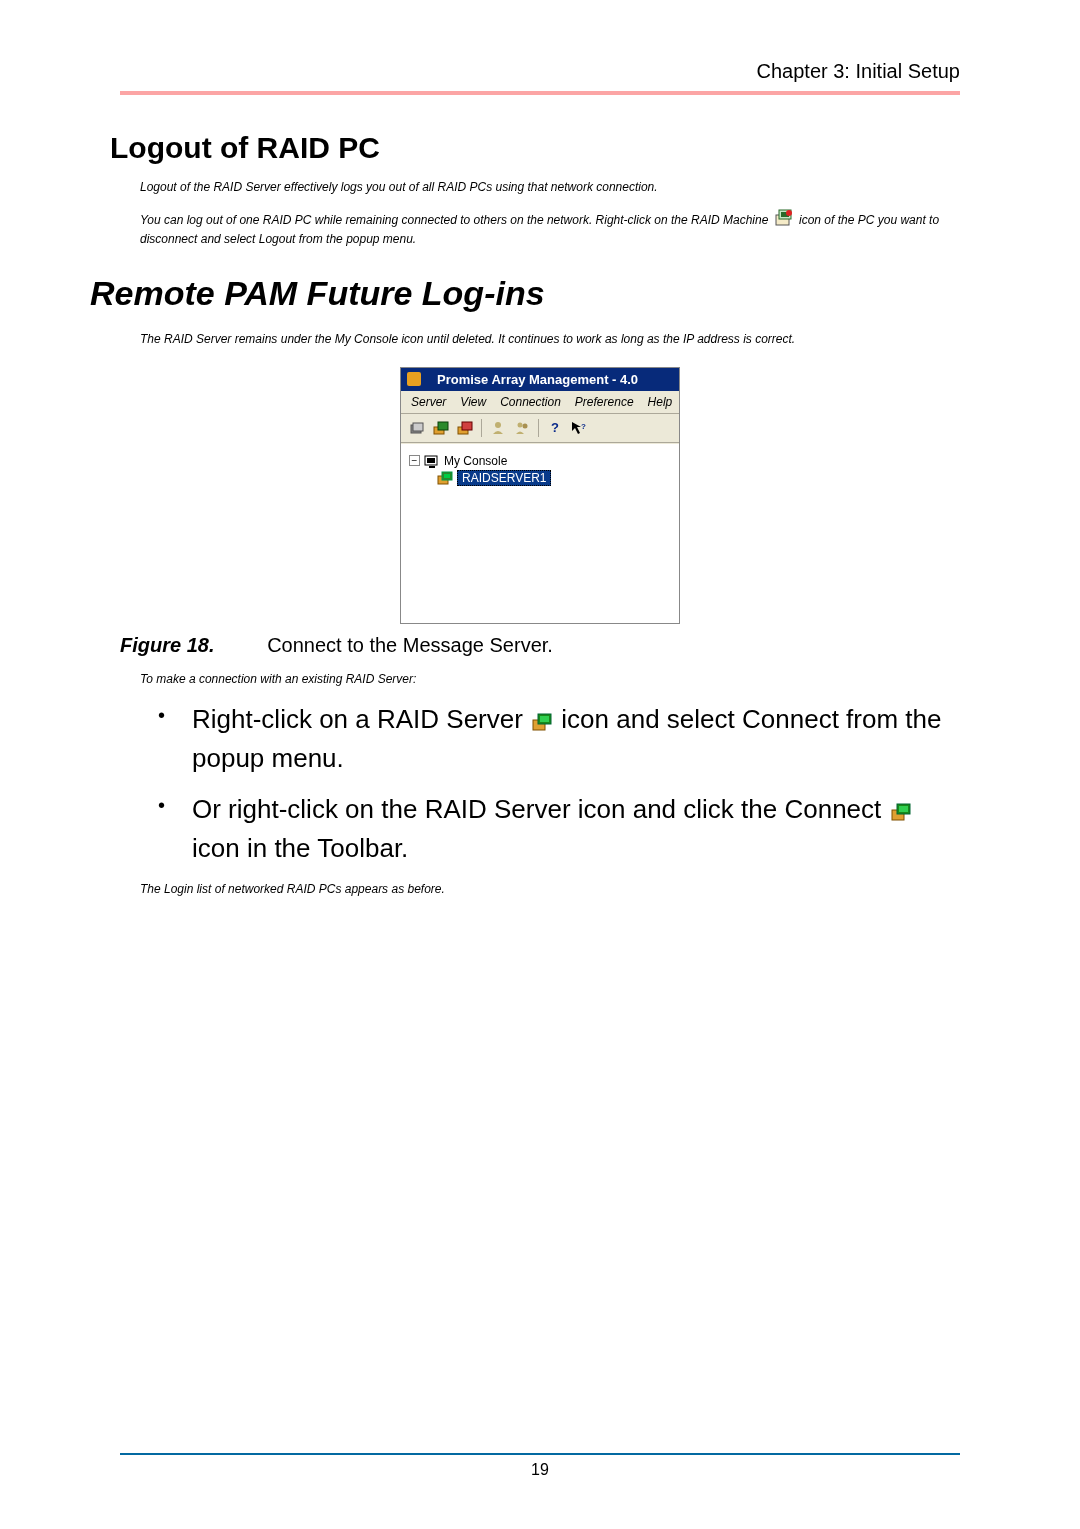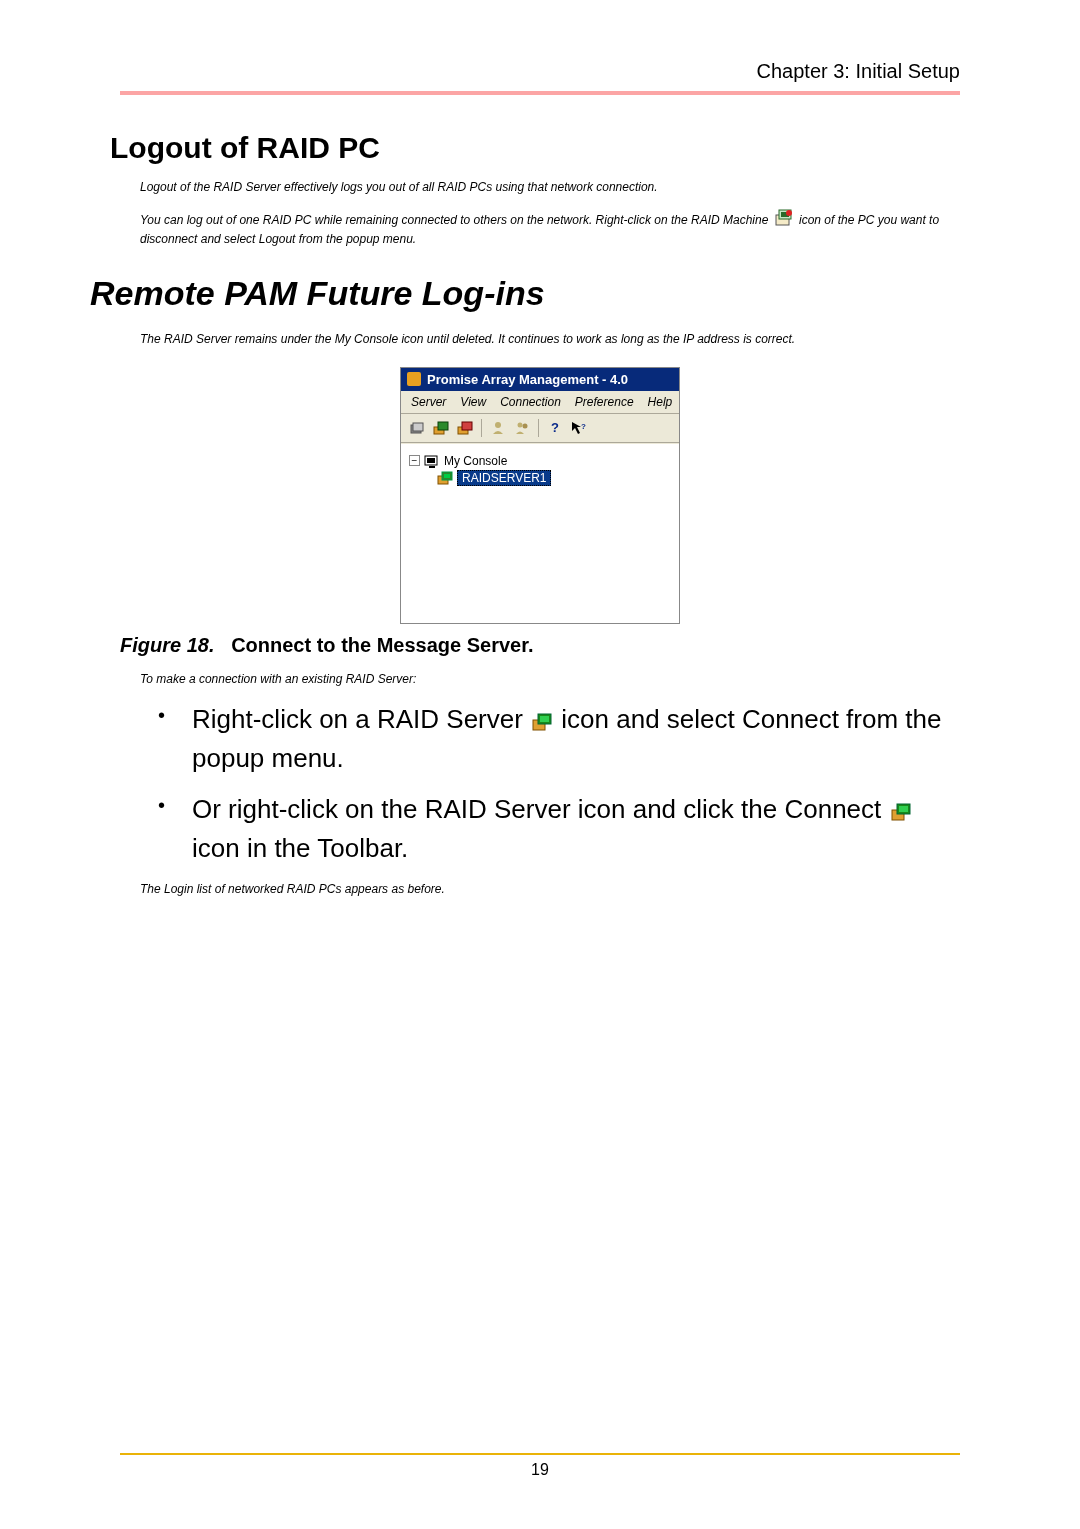--- a/index.html
+++ b/index.html
@@ -5,47 +5,47 @@
   * { box-sizing: border-box; margin: 0; padding: 0; }
   html, body { width: 1080px; height: 1529px; background: #fff; font-family: Arial, Helvetica, sans-serif; color: #000; }
   .page { padding: 60px 120px 0 120px; position: relative; height: 100%; }
   .chapter-header { text-align: right; font-size: 20px; padding: 0 0 8px 0; border-bottom: 4px solid #fca5a5; margin-bottom: 36px; }
   .h2 { font-size: 30px; font-weight: bold; margin: 8px 0 14px -10px; }
   .body-text { font-size: 12px; line-height: 1.35; margin-bottom: 14px; font-style: italic; }
   .indent { margin-left: 20px; }
   .h1 { font-size: 34px; font-weight: bold; font-style: italic; margin: 26px 0 18px -30px; }
   .figure-wrap { text-align: center; margin: 20px 0 10px 0; }
   .figure-box { display: inline-block; border: 1px solid #888; width: 280px; background: #fff; text-align: left; }
-  .titlebar { background: #072a7a; color: #fff; font-size: 13px; font-weight: bold; padding: 4px 6px; display: flex; align-items: center; gap: 6px; }
+  .titlebar { background: #072a7a; color: #fff; font-size: 13px; font-weight: bold; padding: 4px 6px; display: flex; align-items: center; gap: 16px; }
   .titlebar-icon { width: 14px; height: 14px; background: #e8a020; border-radius: 2px; position: relative; }
   .menubar { display: flex; gap: 2px; background: #ece9d8; font-size: 12px; padding: 2px 4px; border-bottom: 1px solid #aca899; }
   .menubar span { padding: 2px 6px; font-style: italic; }
   .toolbar { background: #ece9d8; padding: 4px 6px; display: flex; gap: 4px; align-items: center; border-bottom: 1px solid #aca899; }
   .tbtn { width: 20px; height: 20px; display: inline-flex; align-items: center; justify-content: center; font-size: 13px; font-weight: bold; }
   .tsep { width: 1px; height: 18px; background: #aca899; margin: 0 2px; }
   .tree-area { background: #fff; padding: 10px 8px 20px 8px; min-height: 180px; border-top: 1px solid #ece9d8; position: relative; }
   .tree-row { display: flex; align-items: center; gap: 4px; font-size: 12px; }
   .tree-row2 { margin-left: 28px; margin-top: 2px; }
   .expander { width: 11px; height: 11px; border: 1px solid #888; font-size: 10px; line-height: 9px; text-align: center; background: #fff; }
   .node-icon { width: 16px; height: 14px; }
   .selected-node { background: #083a8a; color: #fff; padding: 0 4px; border: 1px dotted #000; }
   .context-menu { position: absolute; left: 136px; top: 30px; background: #fff; border: 1px solid #808080; font-size: 12px; width: 96px; box-shadow: 2px 2px 3px rgba(0,0,0,0.25); }
   .cm-item { padding: 3px 10px; }
   .cm-sep { border-top: 1px solid #c0c0c0; margin: 1px 0; }
   .cm-highlight { background: #1a3f9c; color: #fff; position: relative; }
   .cm-disabled { color: #a0a0a0; }
   .cursor-svg { position: absolute; right: -10px; top: 0; }
   .caption { font-size: 20px; margin: 10px 0 14px 0; }
-  .caption strong { font-weight: bold; }
+  .caption strong { font-weight: normal; margin-left: 36px; }
   .caption em { font-style: italic; font-weight: bold; }
   ul.steps { list-style: none; margin: 6px 0 10px 38px; }
   ul.steps li { position: relative; padding-left: 34px; font-size: 26px; line-height: 1.4; margin-bottom: 14px; }
   ul.steps li::before { content: "•"; position: absolute; left: 0; top: 0; font-size: 20px; }
   .inline-icon { display: inline-block; vertical-align: -3px; margin: 0 2px; }
-  .footer { position: absolute; bottom: 50px; left: 120px; right: 120px; border-top: 2px solid #eab308; text-align: center; padding-top: 6px; font-size: 16px; }
+  .footer { position: absolute; bottom: 50px; left: 120px; right: 120px; border-top: 2px solid #0369a1; text-align: center; padding-top: 6px; font-size: 16px; }
 </style>
 </head>
 <body>
 
 <div class="page">
 
   <div class="chapter-header">Chapter 3: Initial Setup</div>
 
   <h2 class="h2">Logout of RAID PC</h2>
 

